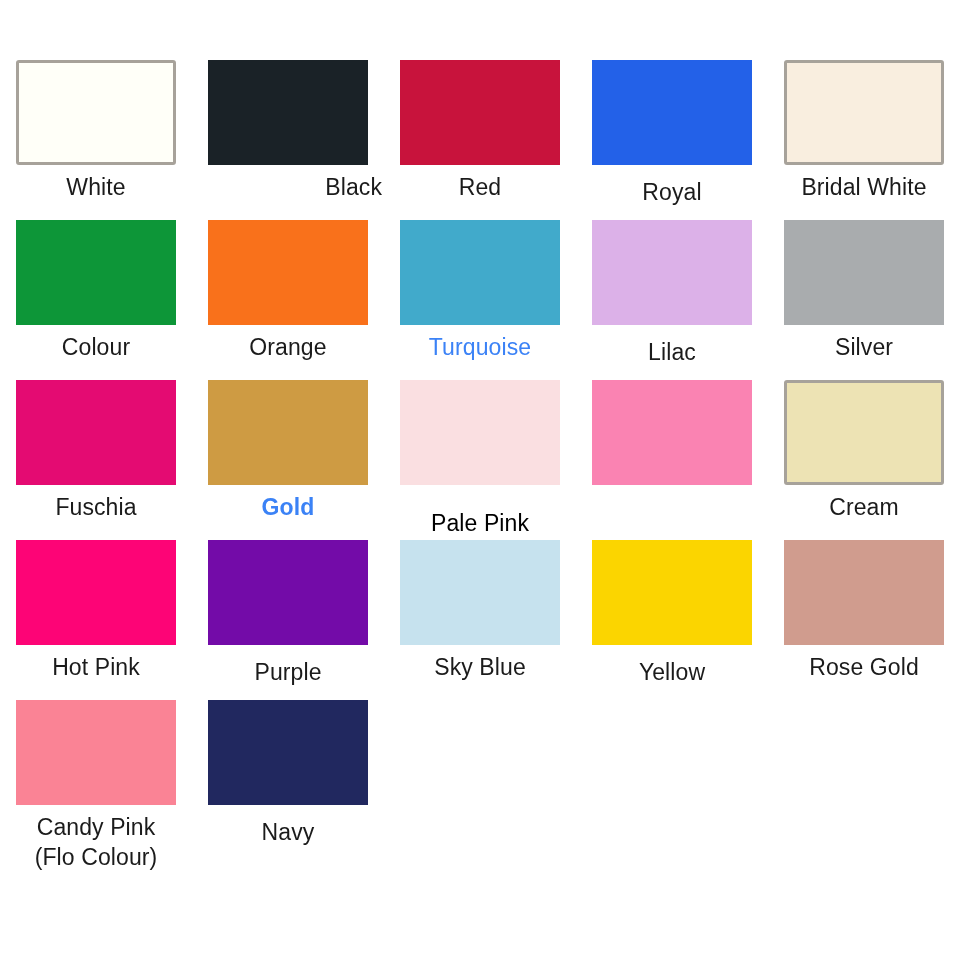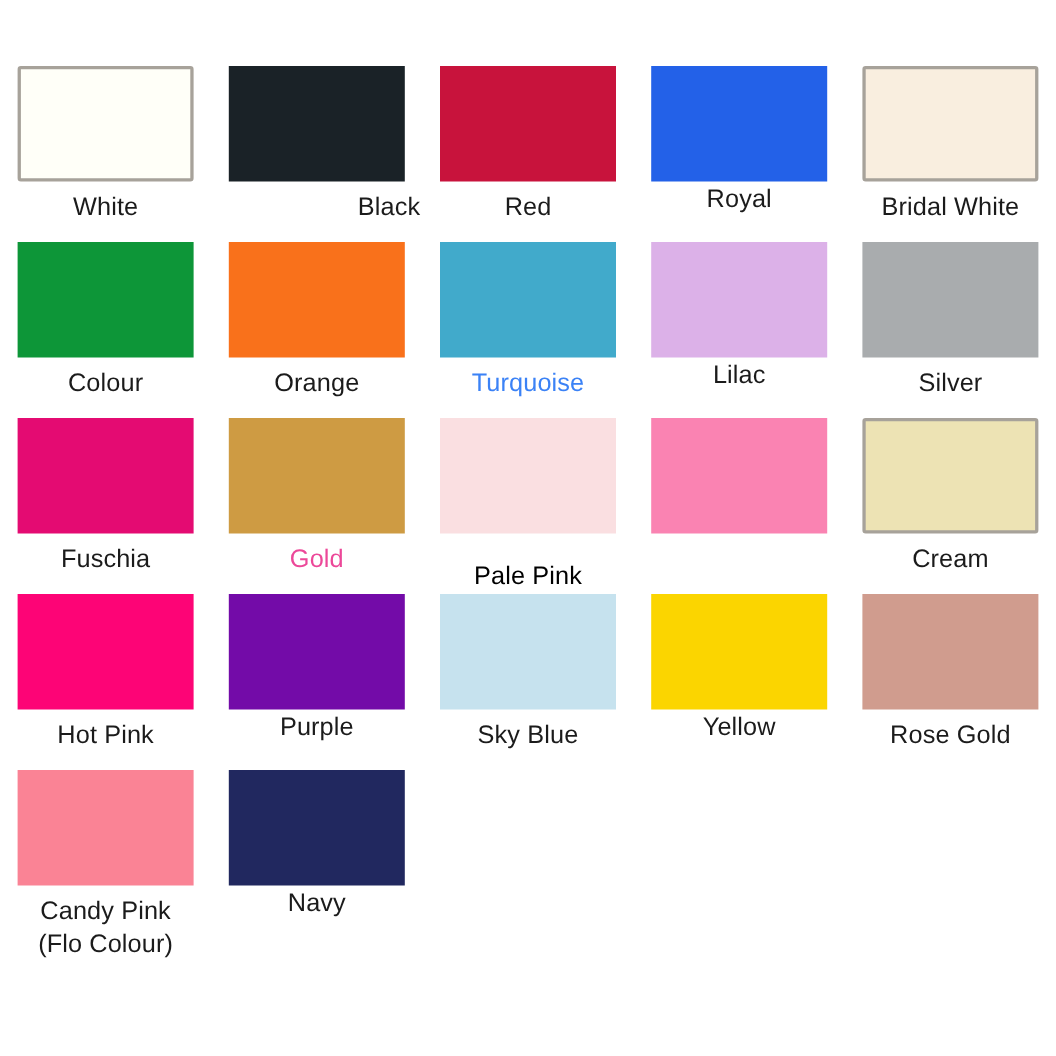--- a/index.html
+++ b/index.html
@@ -58,21 +58,21 @@
     text-align: center;
     font-size: 23px;
     line-height: 30px;
     color: #1b1b1b;
     font-family: "Liberation Sans", sans-serif;
     letter-spacing: 0.1px;
     white-space: pre-line;
   }
 
   .swatch-label.raised {
-    margin-top: 0;
+    margin-top: 12px;
   }
 </style>
 </head>
 <body>
 
 <div id="palette-board">
   <div class="swatch-grid" id="swatch-grid">
       <div class="swatch-cell">
         <div class="swatch-chip bordered" style="background: rgb(255, 255, 248); border-color: rgb(167, 162, 154);"></div>
         <div class="swatch-label" style="color: rgb(27, 27, 27);">White</div>
@@ -112,21 +112,21 @@
       <div class="swatch-cell">
         <div class="swatch-chip" style="background: rgb(169, 172, 174);"></div>
         <div class="swatch-label" style="color: rgb(27, 27, 27);">Silver</div>
       </div>
       <div class="swatch-cell">
         <div class="swatch-chip" style="background: rgb(228, 11, 114);"></div>
         <div class="swatch-label" style="color: rgb(27, 27, 27);">Fuschia</div>
       </div>
       <div class="swatch-cell">
         <div class="swatch-chip" style="background: rgb(206, 155, 67);"></div>
-        <div class="swatch-label" style="color: #ec4899;">Gold</div>
+        <div class="swatch-label" style="color: #3b82f6; font-weight: bold;">Gold</div>
       </div>
       <div class="swatch-cell">
         <div class="swatch-chip" style="background: rgb(250, 223, 225);"></div>
         <div class="swatch-label" style="color: #000000; margin-top: 23px;">Pale Pink</div>
       </div>
       <div class="swatch-cell">
         <div class="swatch-chip" style="background: rgb(250, 131, 178);"></div>
       </div>
       <div class="swatch-cell">
         <div class="swatch-chip bordered" style="background: rgb(237, 227, 180); border-color: rgb(167, 162, 154);"></div>

